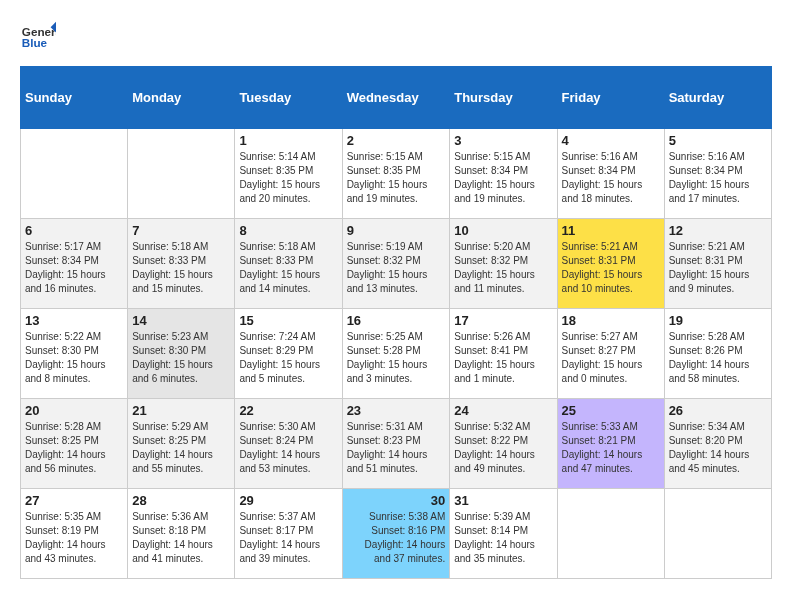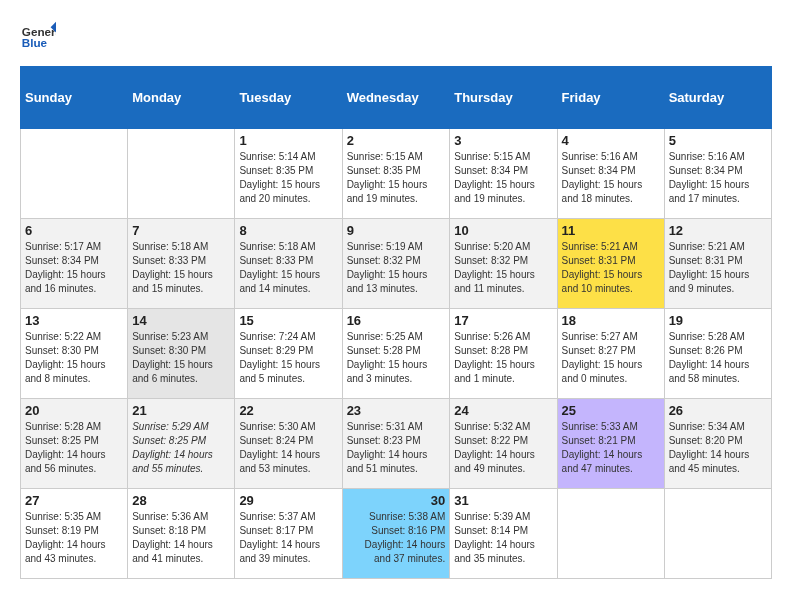--- a/index.html
+++ b/index.html
@@ -215,21 +215,21 @@
         </td>
         <td style="background: rgb(255, 255, 255);">
           <span class="day-number">16</span>
           <div class="day-info" style="white-space: pre-line;">Sunrise: 5:25 AM
 Sunset: 5:28 PM
 Daylight: 15 hours and 3 minutes.</div>
         </td>
         <td style="background: rgb(255, 255, 255);">
           <span class="day-number">17</span>
           <div class="day-info" style="white-space: pre-line;">Sunrise: 5:26 AM
-Sunset: 8:28 PM
+Sunset: 8:41 PM
 Daylight: 15 hours and 1 minute.</div>
         </td>
         <td style="background: rgb(255, 255, 255);">
           <span class="day-number">18</span>
           <div class="day-info" style="white-space: pre-line;">Sunrise: 5:27 AM
 Sunset: 8:27 PM
 Daylight: 15 hours and 0 minutes.</div>
         </td>
         <td style="background: rgb(255, 255, 255);">
           <span class="day-number">19</span>
@@ -240,21 +240,21 @@
       </tr>
       <tr>
         <td style="background: rgb(242, 242, 242);">
           <span class="day-number">20</span>
           <div class="day-info" style="white-space: pre-line;">Sunrise: 5:28 AM
 Sunset: 8:25 PM
 Daylight: 14 hours and 56 minutes.</div>
         </td>
         <td style="background: rgb(242, 242, 242);">
           <span class="day-number">21</span>
-          <div class="day-info" style="white-space: pre-line; font-style: italic;">Sunrise: 5:29 AM
+          <div class="day-info" style="white-space: pre-line;">Sunrise: 5:29 AM
 Sunset: 8:25 PM
 Daylight: 14 hours and 55 minutes.</div>
         </td>
         <td style="background: rgb(242, 242, 242);">
           <span class="day-number">22</span>
           <div class="day-info" style="white-space: pre-line;">Sunrise: 5:30 AM
 Sunset: 8:24 PM
 Daylight: 14 hours and 53 minutes.</div>
         </td>
         <td style="background: rgb(242, 242, 242);">

